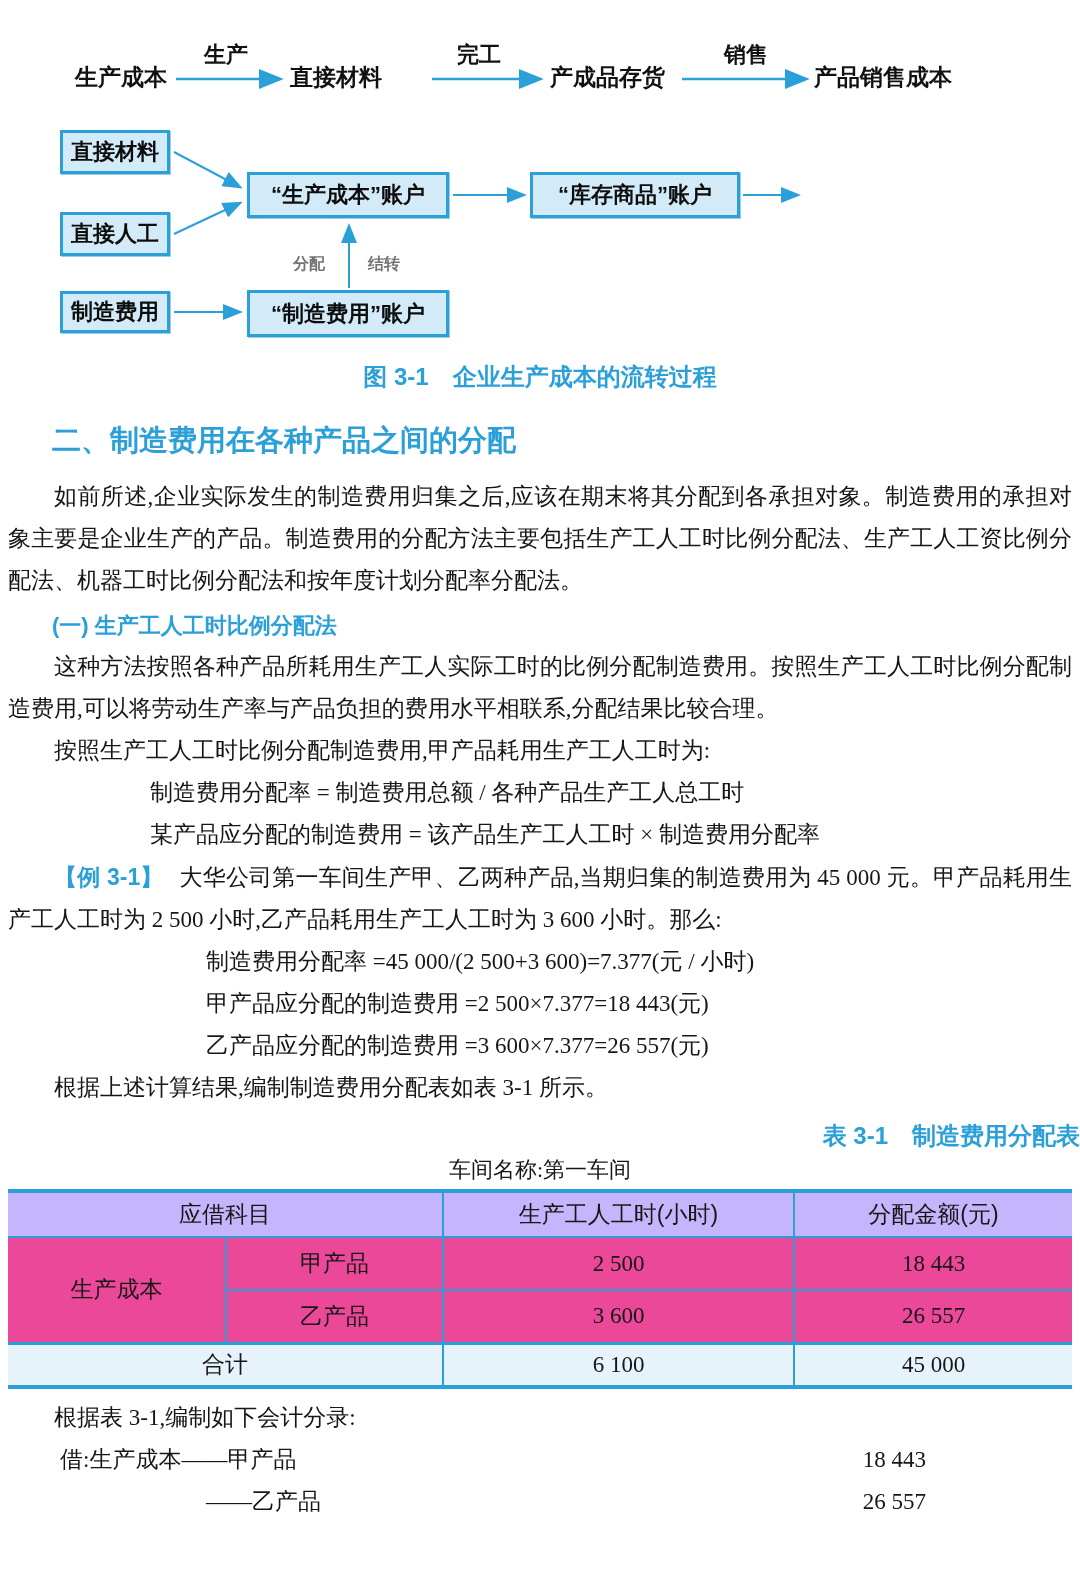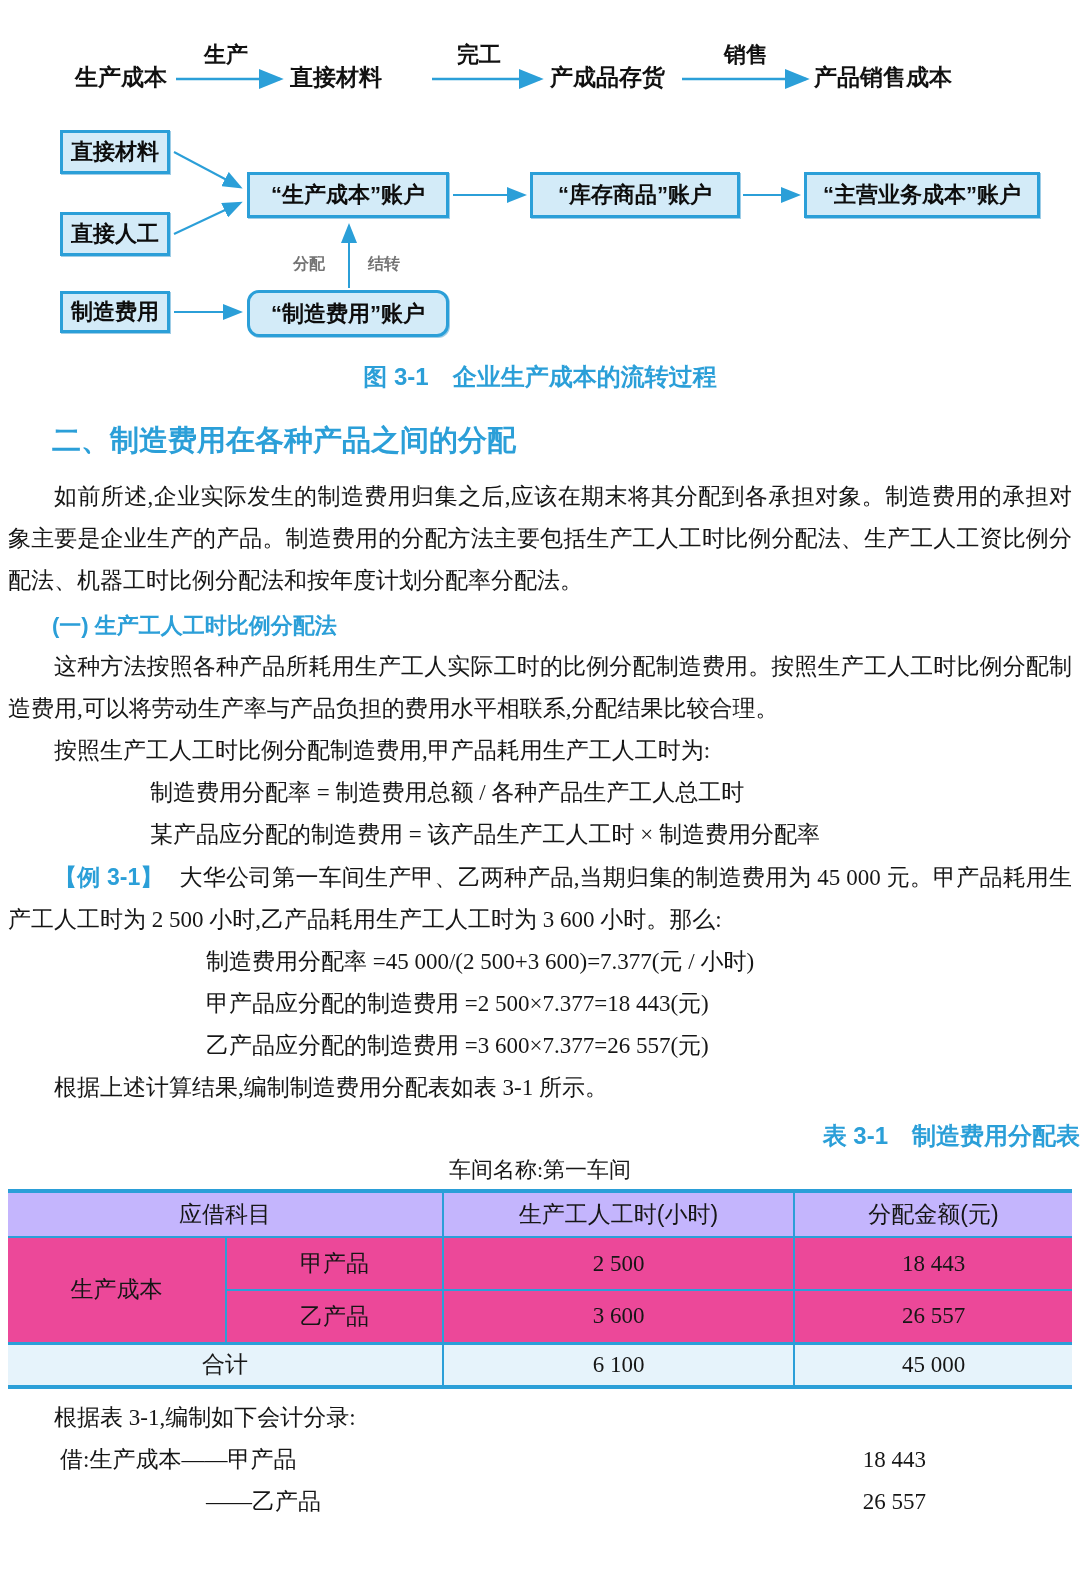--- a/index.html
+++ b/index.html
@@ -119,22 +119,21 @@
     <span class="flow-node" style="left:814px; top:62px;">产品销售成本</span>
     <span class="flow-arrow-label" style="left:204px; top:40px;">生产</span>
     <span class="flow-arrow-label" style="left:457px; top:40px;text-align:right;">完工</span>
     <span class="flow-arrow-label" style="left:724px; top:40px;">销售</span>
 
     <div class="dbox" style="left:60px; top:130px; width:110px; height:44px;">直接材料</div>
     <div class="dbox" style="left:60px; top:212px; width:110px; height:44px;">直接人工</div>
     <div class="dbox" style="left:60px; top:291px; width:110px; height:42px;">制造费用</div>
     <div class="dbox" style="left:247px; top:172px; width:202px; height:46px;">“生产成本”账户</div>
     <div class="dbox" style="left:530px; top:172px; width:210px; height:46px;">“库存商品”账户</div>
-    <div class="dbox" style="left:804px; top:172px; width:236px; height:46px;">“主营业务成本”账户</div>
-    <div class="dbox" style="left:247px; top:290px; width:202px; height:47px;border-radius:12px;">“制造费用”账户</div>
+    <div class="dbox" style="left:247px; top:290px; width:202px; height:47px;">“制造费用”账户</div>
     <span class="dlabel" style="left:293px; top:254px;">分配</span>
     <span class="dlabel" style="left:368px; top:254px;">结转</span>
   </div>
 
   <div class="fig-caption">图 3-1　企业生产成本的流转过程</div>
 
   <div class="h2">二、制造费用在各种产品之间的分配</div>
 
   <p class="body-p first indent">如前所述,企业实际发生的制造费用归集之后,应该在期末将其分配到各承担对象。制造费用的承担对象主要是企业生产的产品。制造费用的分配方法主要包括生产工人工时比例分配法、生产工人工资比例分配法、机器工时比例分配法和按年度计划分配率分配法。</p>
 

